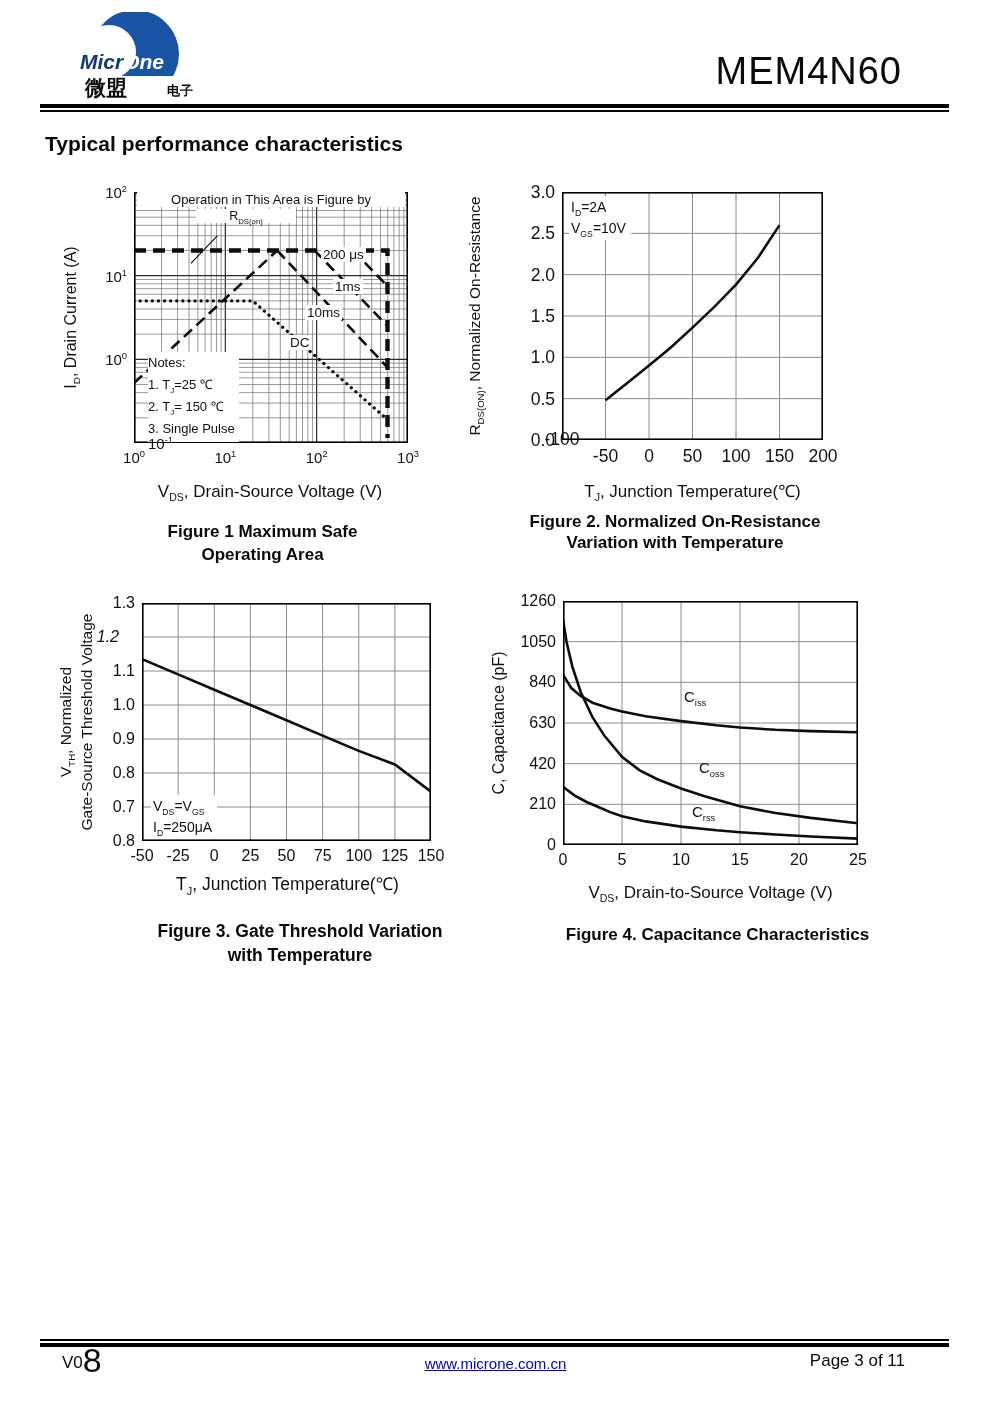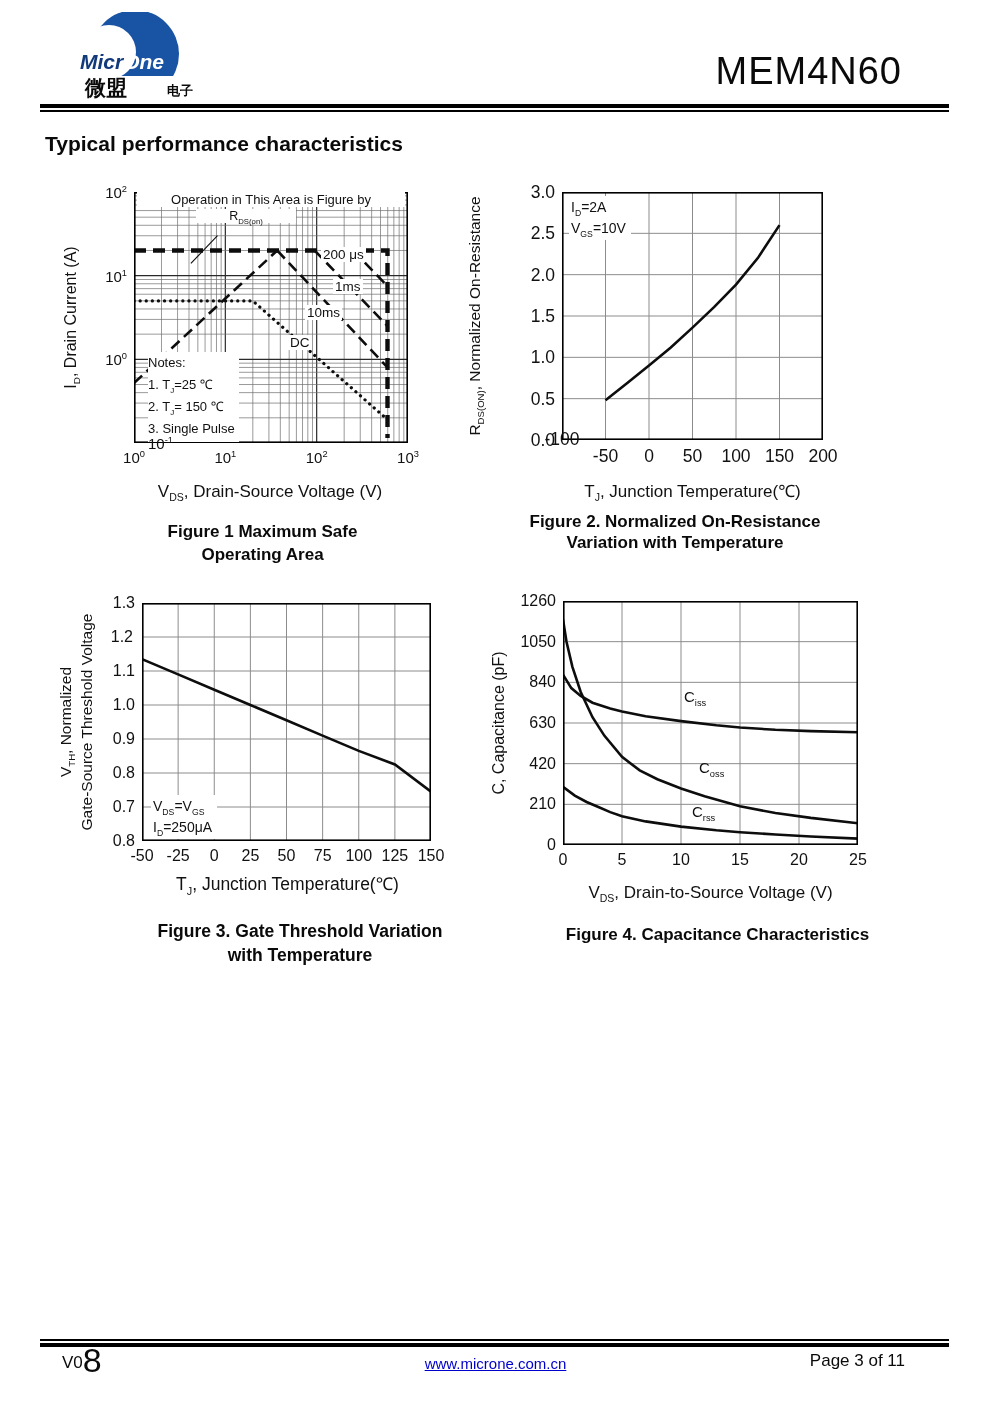--- a/index.html
+++ b/index.html
@@ -274,21 +274,21 @@
       <div class="tick tx" style="left: 322.625px; top: 847px;">75</div>
       <div class="tick tx" style="left: 358.75px; top: 847px;">100</div>
       <div class="tick tx" style="left: 394.875px; top: 847px;">125</div>
       <div class="tick tx" style="left: 431px; top: 847px;">150</div>
       <div class="tick ty" style="left: 135px; top: 841px;">0.8</div>
       <div class="tick ty" style="left: 135px; top: 807px; padding-left: 8px;">0.7</div>
       <div class="tick ty" style="left: 135px; top: 773px;">0.8</div>
       <div class="tick ty" style="left: 135px; top: 739px;">0.9</div>
       <div class="tick ty" style="left: 135px; top: 705px;">1.0</div>
       <div class="tick ty" style="left: 135px; top: 671px;">1.1</div>
-      <div class="tick ty" style="left: 133px; top: 637px;">1.2</div>
+      <div class="tick ty" style="left: 119px; top: 637px; font-style: italic;">1.2</div>
       <div class="tick ty" style="left: 135px; top: 603px;">1.3</div>
     </section>
 
   <section class="fig" id="fig4">
     <svg class="plot" width="295" height="244" style="left:563px;top:601px;" viewBox="0 0 295 244">
         <line x1="0" x2="0" y1="0" y2="244" stroke="#8c8c8c" stroke-width="1"></line>
         <line x1="59" x2="59" y1="0" y2="244" stroke="#8c8c8c" stroke-width="1"></line>
         <line x1="118" x2="118" y1="0" y2="244" stroke="#8c8c8c" stroke-width="1"></line>
         <line x1="177" x2="177" y1="0" y2="244" stroke="#8c8c8c" stroke-width="1"></line>
         <line x1="236" x2="236" y1="0" y2="244" stroke="#8c8c8c" stroke-width="1"></line>

